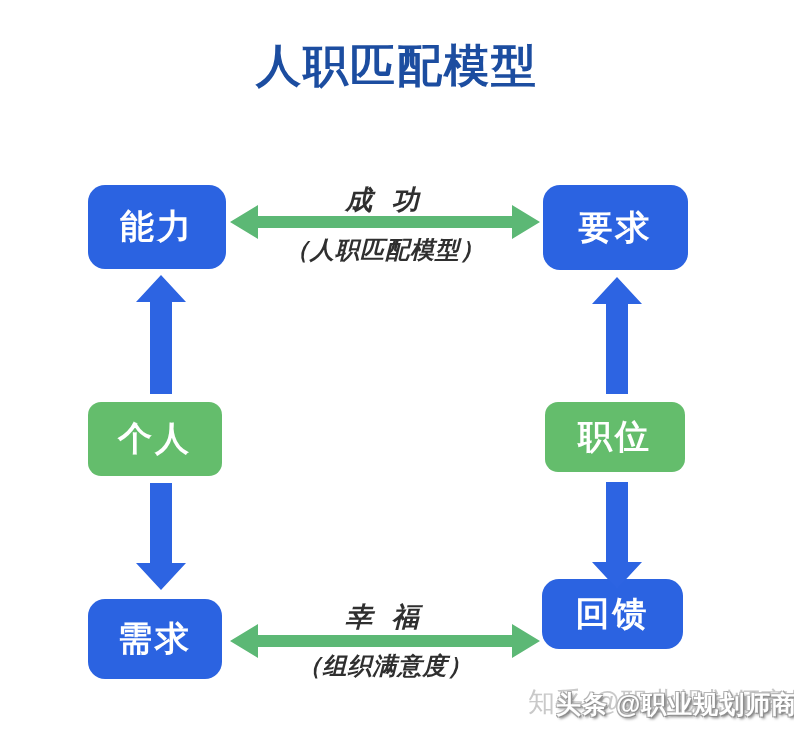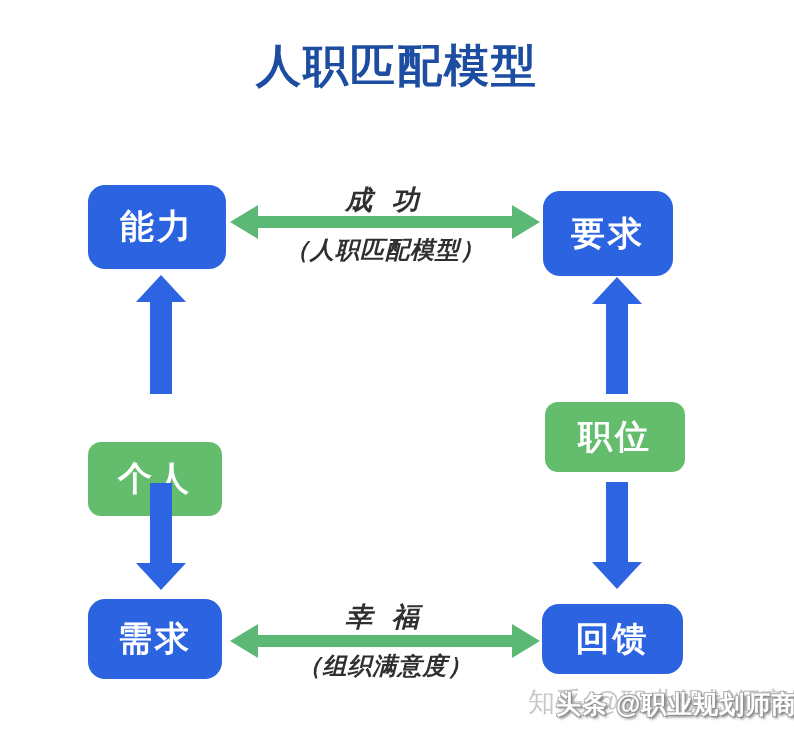--- a/index.html
+++ b/index.html
@@ -40,25 +40,25 @@
     justify-content: center;
     color: #ffffff;
     font-weight: 700;
     font-size: 34px;
     letter-spacing: 3px;
   }
   .node.blue { background: var(--box-blue); border-radius: 17px; }
   .node.green { background: var(--box-green); border-radius: 13px; }
 
   .node.ability     { left: 88px;  top: 185px; width: 138px; height: 84px; }
-  .node.requirement { left: 543px; top: 191px; width: 130px; height: 85px; }
-  .node.person      { left: 88px;  top: 402px; width: 134px; height: 74px; margin-top: 40px; }
+  .node.requirement { left: 543px; top: 185px; width: 145px; height: 85px; }
+  .node.person      { left: 88px;  top: 402px; width: 134px; height: 74px; }
   .node.jobposition { left: 545px; top: 402px; width: 140px; height: 70px; }
   .node.needs       { left: 88px;  top: 599px; width: 134px; height: 80px; }
-  .node.feedback    { left: 542px; top: 604px; width: 141px; height: 70px; }
+  .node.feedback    { left: 542px; top: 579px; width: 141px; height: 70px; }
 
   .harrow { position: absolute; width: 310px; height: 38px; color: var(--arrow-green); }
   .harrow.top    { left: 230px; top: 203px; }
   .harrow.bottom { left: 230px; top: 622px; }
 
   .varrow { position: absolute; width: 50px; color: var(--arrow-blue); }
   .varrow.left-up    { left: 136px; top: 275px; height: 119px; }
   .varrow.left-down  { left: 136px; top: 483px; height: 107px; }
   .varrow.right-up   { left: 592px; top: 277px; height: 117px; }
   .varrow.right-down { left: 592px; top: 482px; height: 107px; }

